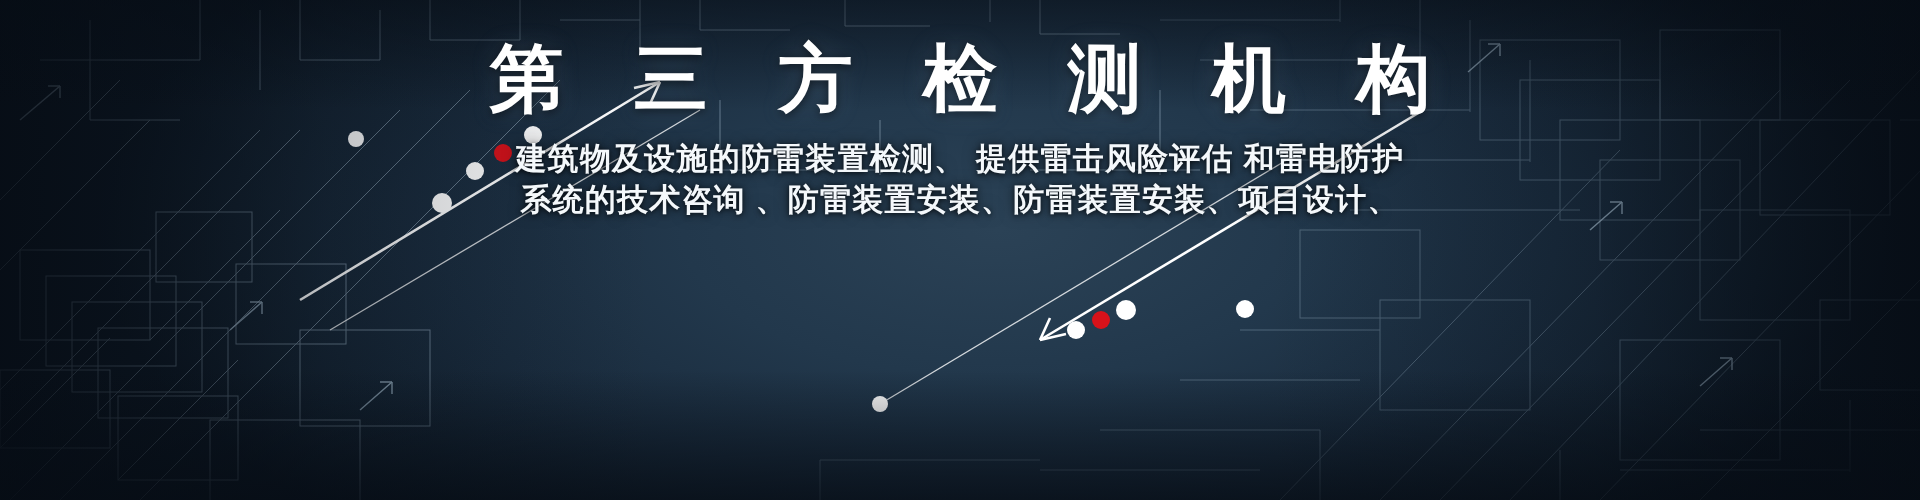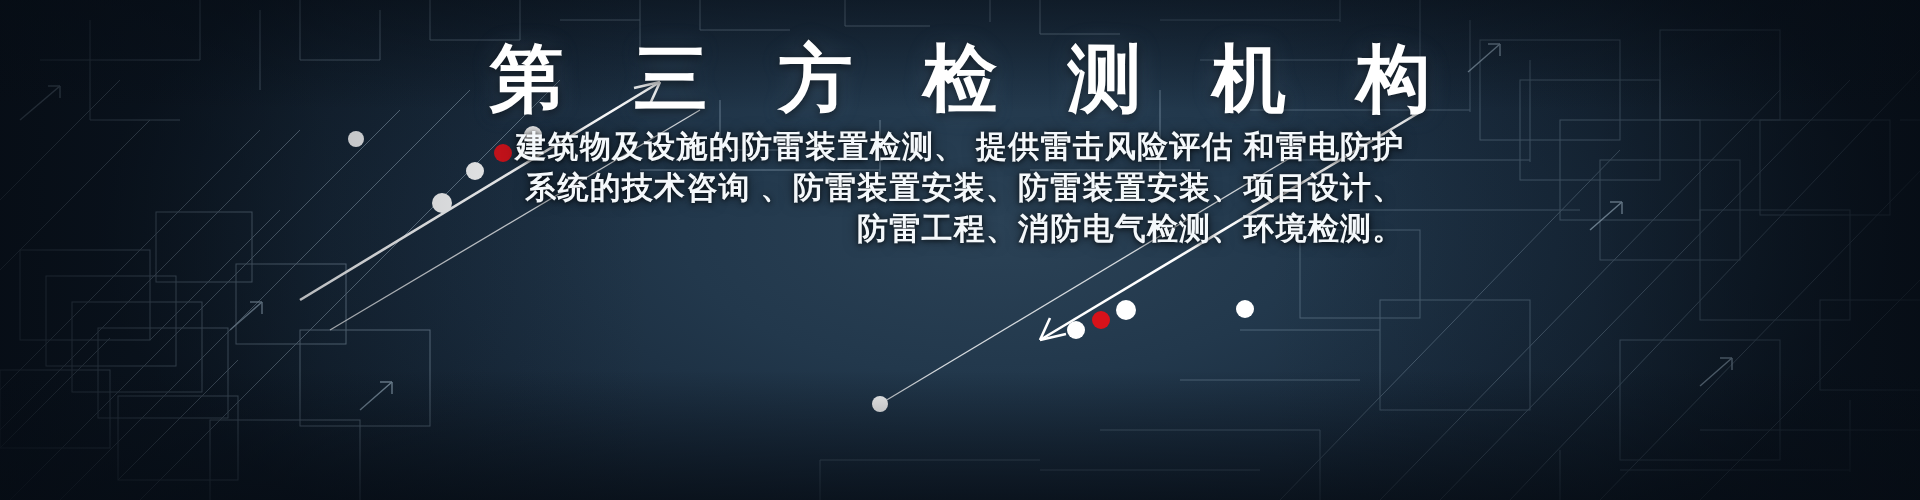--- a/index.html
+++ b/index.html
@@ -27,21 +27,21 @@
   
   .content{position:absolute;inset:0;display:flex;flex-direction:column;
            align-items:center;justify-content:flex-start;padding-top:42px;}
   .title{
     font-family:"Liberation Serif","DejaVu Serif",serif;
     font-size:74px;line-height:1.0;font-weight:700;color:#ffffff;
     letter-spacing:26px;text-indent:26px;
     text-shadow:0 2px 10px rgba(0,0,0,.55), 0 0 26px rgba(170,200,230,.18);
     white-space:nowrap;
   }
-  .subtitle{margin-top:10px;text-align:right;}
+  .subtitle{margin-top:22px;text-align:center;}
   .sub-line{
     font-family:"Liberation Sans","DejaVu Sans",sans-serif;
     font-size:31px;line-height:41px;font-weight:700;color:#f4f8fb;
     letter-spacing:1.2px;white-space:nowrap;
     text-shadow:0 1px 5px rgba(0,0,0,.75), 0 0 14px rgba(0,0,0,.5);
   }
   
   .dot{fill:#ffffff;}
   .dot-red{fill:#d8121a;}
   .thin{stroke:#9fb6c8;fill:none;}
@@ -195,17 +195,16 @@
   </div>
 
   <div class="bg-vig"></div>
   <div class="bg-vig2"></div>
 
   <div class="content">
     <div class="title">第 三 方 检 测 机 构</div>
     <div class="subtitle">
       <div class="sub-line">建筑物及设施的防雷装置检测、 提供雷击风险评估 和雷电防护</div>
       <div class="sub-line">系统的技术咨询 、防雷装置安装、防雷装置安装、项目设计、</div>
-      <div class="sub-line">防雷工程、消防电气检测、环境检测。</div>
     </div>
   </div>
 
 </div>
 
 </body></html>

